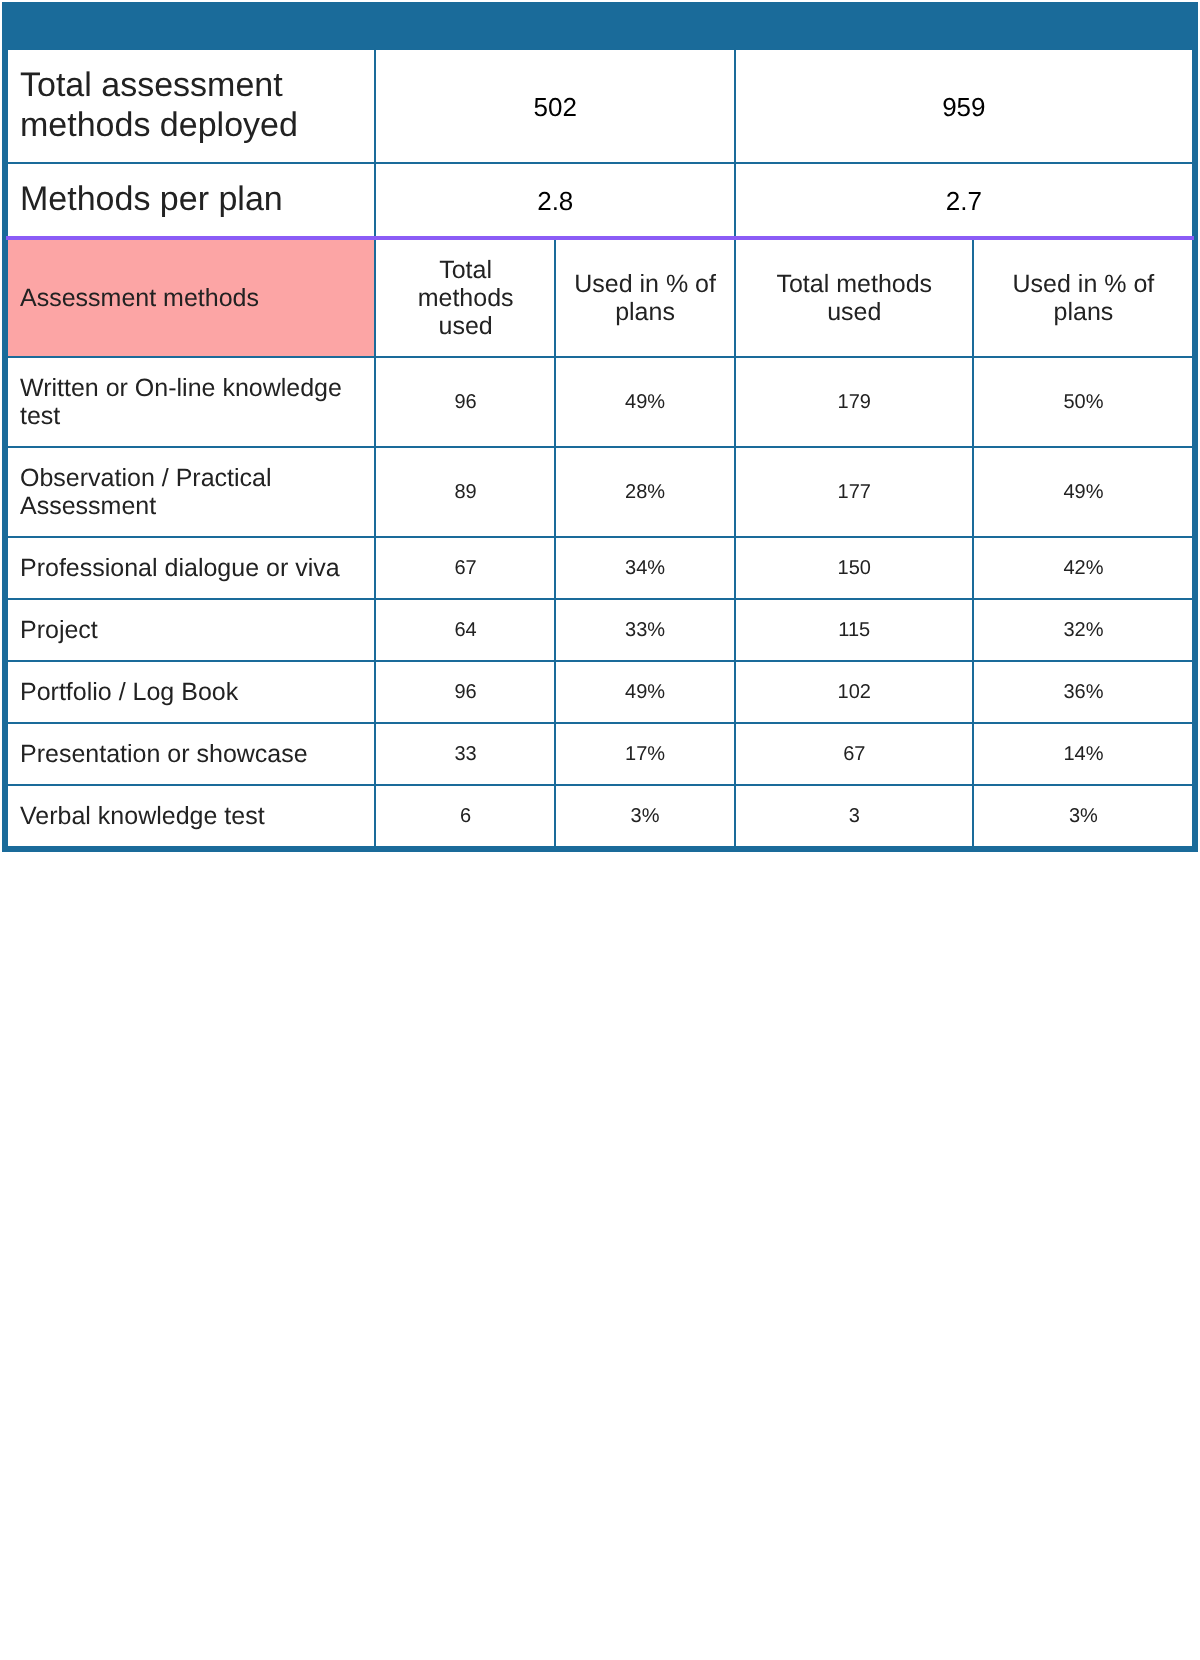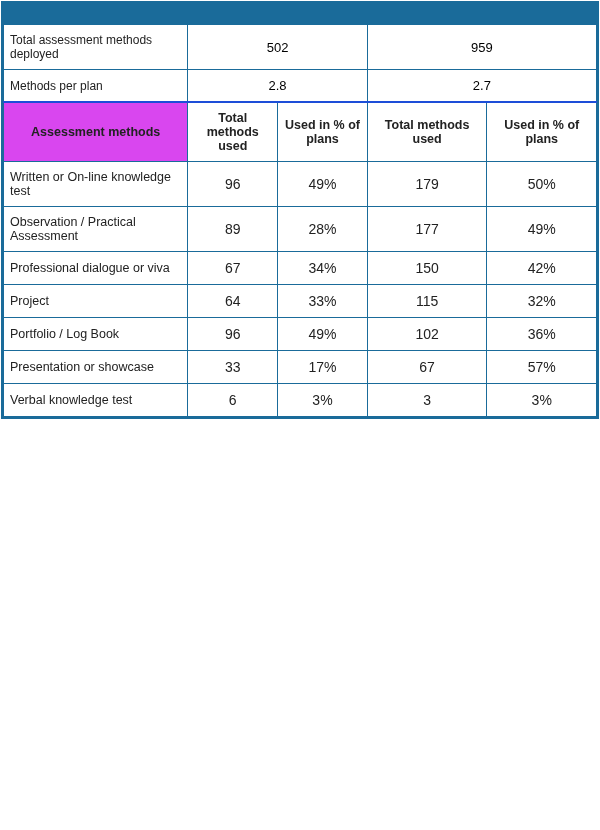--- a/index.html
+++ b/index.html
@@ -37,38 +37,37 @@
       padding: 10px 6px;
     }
     .header-main th.col-method {
       text-align: left;
     }
     
     .summary-row td {
       background: #fff;
     }
     .summary-row td.label-cell {
-      font-size: 12px;
+      font-size: 17px;
       color: #222;
     }
     
     .subheader-row td {
       background-color: #fff;
-      font-weight: bold;
+      font-weight: normal;
       font-size: 12.5px;
       color: #222;
-      border-top: 2px solid #1d4ed8;
+      border-top: 2px solid #8b5cf6;
     }
     .subheader-row td.label-cell {
-      background-color: #d946ef;
-      text-align: center;
+      background-color: #fca5a5;
     }
     
     .data-row td {
-      font-size: 14px;
+      font-size: 10px;
       color: #222;
     }
     .data-row td.label-cell {
       font-size: 12.5px;
       border-radius: 20px;
     }
     
     .col-method { width: 185px; }
     .col-nov-total { width: 90px; }
     .col-nov-pct { width: 90px; }
@@ -143,21 +142,21 @@
     <td class="col-nov-total">96</td>
     <td class="col-nov-pct">49%</td>
     <td class="col-oct-total">102</td>
     <td class="col-oct-pct">36%</td>
   </tr>
         <tr class="data-row">
     <td class="label-cell col-method">Presentation or showcase</td>
     <td class="col-nov-total">33</td>
     <td class="col-nov-pct">17%</td>
     <td class="col-oct-total">67</td>
-    <td class="col-oct-pct">57%</td>
+    <td class="col-oct-pct">14%</td>
   </tr>
         <tr class="data-row">
     <td class="label-cell col-method">Verbal knowledge test</td>
     <td class="col-nov-total">6</td>
     <td class="col-nov-pct">3%</td>
     <td class="col-oct-total">3</td>
     <td class="col-oct-pct">3%</td>
   </tr>
       </tbody>
   </table>

